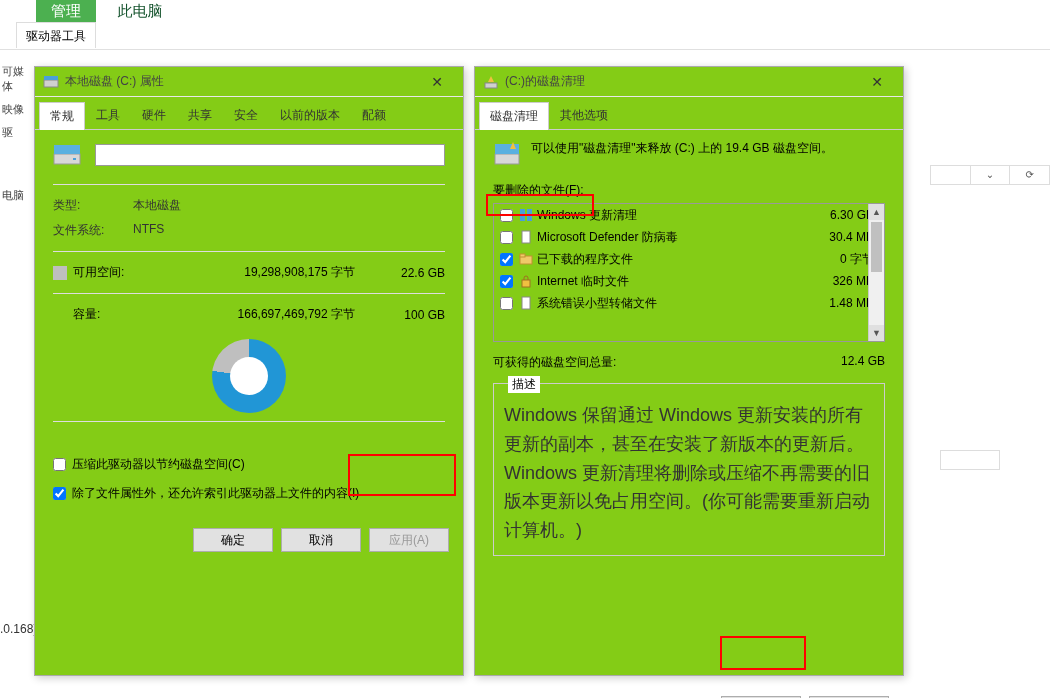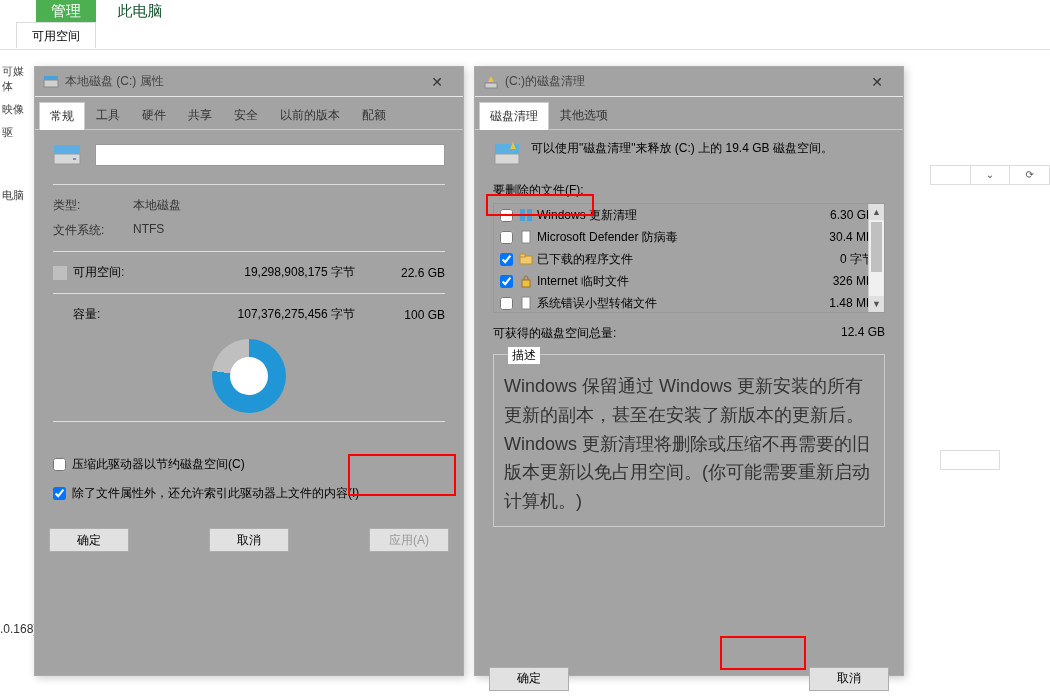--- a/index.html
+++ b/index.html
@@ -12,21 +12,21 @@
 
 .left-strip { position: absolute; left: 0; top: 60px; bottom: 0; width: 30px; color: #444; font-size: 11px; }
 .left-strip .item { padding: 4px 2px; }
 
 .bg-panel { position: absolute; top: 165px; right: 0; width: 120px; height: 20px; border: 1px solid #ddd; display: flex; }
 .bg-panel .seg { flex: 1; text-align: center; line-height: 18px; border-left: 1px solid #ddd; font-size: 10px; color: #555; }
 .bg-panel .seg:first-child { border-left: none; }
 
 .bottom-status { position: absolute; bottom: 62px; left: 0; font-size: 12px; color: #333; }
 
-.dialog { position: absolute; background: #a3a3a3; border: 1px solid #aaa; box-shadow: 2px 2px 8px rgba(0,0,0,0.2); }
+.dialog { position: absolute; background: #84cc16; border: 1px solid #aaa; box-shadow: 2px 2px 8px rgba(0,0,0,0.2); }
 .dialog-title { height: 30px; display: flex; align-items: center; padding: 0 8px; border-bottom: 1px solid #e8e8e8; }
 .dialog-title .icon { width: 16px; height: 16px; margin-right: 6px; }
 .dialog-title .txt { flex: 1; color: #444; font-size: 12px; }
 .dialog-title .close { width: 36px; text-align: center; font-size: 14px; color: #333; cursor: pointer; }
 
 .tabs { display: flex; border-bottom: 1px solid #ccc; padding: 0 4px; margin-top: 4px; }
 .tab { padding: 5px 10px; font-size: 12px; border: 1px solid transparent; border-bottom: none; cursor: pointer; color: #333; }
 .tab.active { border-color: #ccc; background: #fff; position: relative; top: 1px; }
 
 .prop-body { padding: 14px 18px 10px 18px; }
@@ -47,30 +47,30 @@
 .donut-wrap { display: flex; justify-content: center; margin: 12px 0 8px 0; }
 .donut { width: 74px; height: 74px; border-radius: 50%; background: conic-gradient(#2196d6 0deg 278deg, #bfbfbf 278deg 360deg); position: relative; }
 .donut::after { content: ""; position: absolute; inset: 18px; background: #fff; border-radius: 50%; }
 
 .cleanup-row { display: flex; align-items: center; justify-content: space-between; padding: 0 10px 6px 10px; }
 .cleanup-btn { padding: 4px 10px; border: 1px solid #999; background: #e9e9e9; font-size: 12px; cursor: pointer; }
 
 .checkbox-row { display: flex; align-items: center; gap: 6px; padding: 6px 0; font-size: 12px; }
 .checkbox-row input { width: 13px; height: 13px; }
 
-.dialog-buttons { display: flex; justify-content: space-between; gap: 8px; padding: 10px 14px; border-top: none; }
+.dialog-buttons { display: flex; justify-content: flex-end; gap: 8px; padding: 10px 14px; border-top: none; }
 .dlg-btn { width: 80px; height: 24px; border: 1px solid #adadad; background: #e1e1e1; font-size: 12px; cursor: pointer; }
 .dlg-btn:disabled { color: #999; }
 
 .cleanup-body { padding: 10px 18px; }
 .cleanup-info-row { display: flex; align-items: flex-start; gap: 10px; margin-bottom: 14px; }
 .cleanup-icon { width: 28px; height: 28px; flex-shrink: 0; }
 
 .files-label { font-size: 12px; margin-bottom: 4px; display: inline-block; }
-.file-list { border: 1px solid #999; height: 110px; overflow: hidden; position: relative; }
+.file-list { border: 1px solid #999; height: 139px; overflow: hidden; position: relative; }
 .file-list-inner { }
 .file-item { display: flex; align-items: center; height: 22px; padding: 0 6px; font-size: 12px; }
 .file-item input { margin-right: 6px; }
 .file-item .ficon { width: 14px; height: 14px; margin-right: 4px; display: inline-block; }
 .file-item .fname { flex: 1; }
 .file-item .fsize { width: 70px; text-align: right; padding-right: 4px; }
 .file-list .scroll-track { position: absolute; right: 0; top: 0; bottom: 0; width: 16px; background: #f0f0f0; border-left: 1px solid #ccc; }
 .file-list .scroll-btn { height: 16px; background: #e0e0e0; text-align: center; font-size: 9px; line-height: 16px; color: #555; }
 .file-list .scroll-thumb { position: absolute; left: 2px; right: 2px; top: 18px; height: 50px; background: #c0c0c0; }
 
@@ -82,21 +82,21 @@
 
 .highlight-red { position: absolute; border: 2px solid red; pointer-events: none; z-index: 100; }
 .scroll-indicator { position: absolute; right: 50px; top: 450px; width: 60px; height: 20px; border: 1px solid #ddd; }
 </style>
 </head>
 <body>
 
 <div class="ribbon">
   <div class="ribbon-tab active" style="left:36px">管理</div>
   <div class="ribbon-tab" style="left:110px;color:#14532d">此电脑</div>
-  <div class="ribbon-subtab">可用空间</div>
+  <div class="ribbon-subtab">驱动器工具</div>
 </div>
 
 <div class="left-strip">
   <div class="item">可媒体</div>
   <div class="item">映像</div>
   <div class="item">驱</div>
   <div class="item" style="margin-top:40px">电脑</div>
 </div>
 
 <div class="bg-panel">
@@ -148,21 +148,21 @@
     <div class="space-row">
       <span class="swatch" style="background:#bfbfbf"></span>
       <span class="lbl">可用空间:</span>
       <span class="bytes">19,298,908,175 字节</span>
       <span class="gb">22.6 GB</span>
     </div>
     <div class="hr"></div>
     <div class="space-row">
       <span class="swatch" style="visibility:hidden"></span>
       <span class="lbl">容量:</span>
-      <span class="bytes">107,376,275,456 字节</span>
+      <span class="bytes">166,697,469,792 字节</span>
       <span class="gb">100 GB</span>
     </div>
     <div class="donut-wrap">
         <div class="donut"></div>
       </div>
     <div class="hr"></div>
     <div style="height:20px"></div>
     <label class="checkbox-row">
       <input type="checkbox" style="">
       <span>压缩此驱动器以节约磁盘空间(C)</span>

